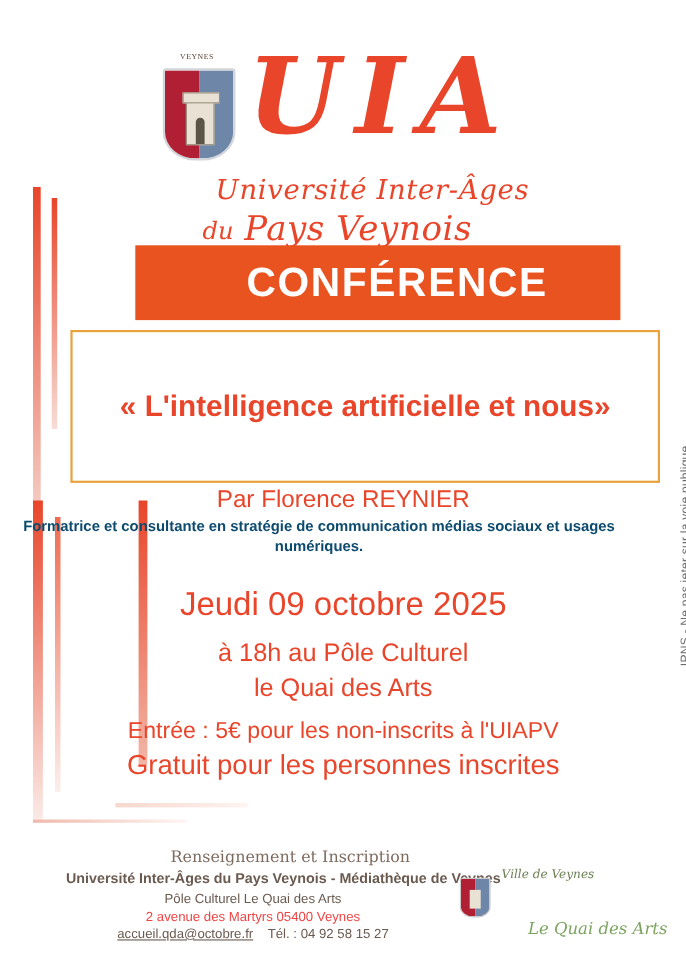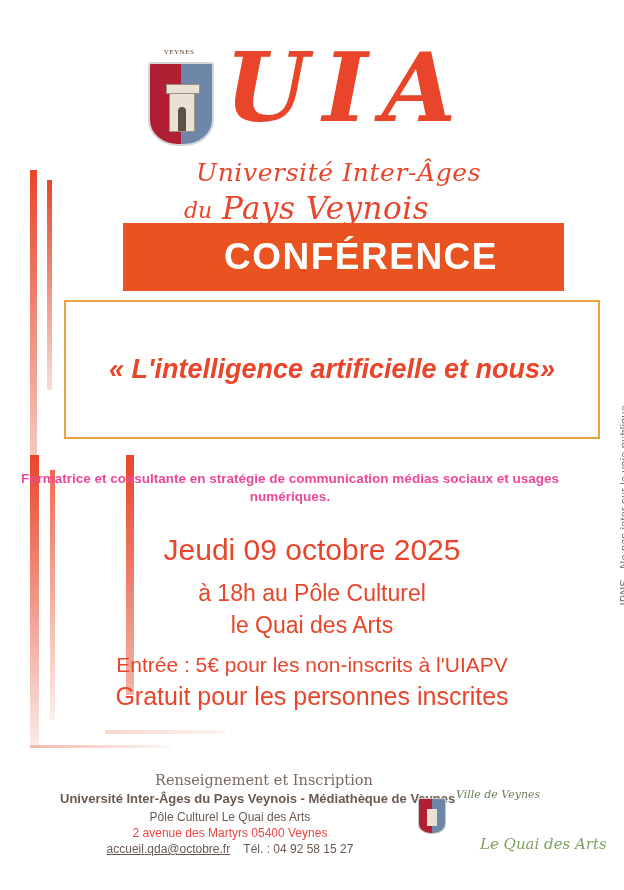--- a/index.html
+++ b/index.html
@@ -135,21 +135,20 @@
   
   .title-box {
     position: absolute;
     left: 64px; top: 300px;
     width: 532px; height: 135px;
     border: 2px solid #e8a33c;
     background: #ffffff;
     display: flex;
     align-items: center;
     justify-content: center;
-    font-style: italic;
   }
   .title-box span {
     color: #e8452a;
     font-size: 27px;
     font-weight: 700;
     text-align: center;
   }
 
   
   .speaker {
@@ -161,21 +160,21 @@
     color: #e8452a;
   }
   .speaker-role {
     position: absolute;
     left: 0; top: 470px;
     width: 580px;
     text-align: center;
     font-size: 13.5px;
     font-weight: 700;
     line-height: 1.35;
-    color: #ec4899;
+    color: #0c4a6e;
   }
 
   
   .date-main {
     position: absolute;
     left: 0; top: 533px;
     width: 624px;
     text-align: center;
     font-size: 30px;
     color: #e8452a;
@@ -330,20 +329,21 @@
   </div>
 
   <div class="conf-band">
     <span>CONFÉRENCE</span>
   </div>
 
   <div class="title-box">
     <span>« L'intelligence artificielle et nous»</span>
   </div>
 
+  <div class="speaker">Par Florence REYNIER</div>
   <div class="speaker-role">Formatrice et consultante en stratégie de communication médias sociaux et usages numériques.</div>
 
   <div class="date-main">Jeudi 09 octobre 2025</div>
   <div class="date-line2">à 18h au Pôle Culturel</div>
   <div class="date-line3">le Quai des Arts</div>
 
   <div class="price1">Entrée : 5€ pour les non-inscrits à l'UIAPV</div>
   <div class="price2">Gratuit pour les personnes inscrites</div>
 
   <div class="sidenote">IPNS - Ne pas jeter sur la voie publique</div>

